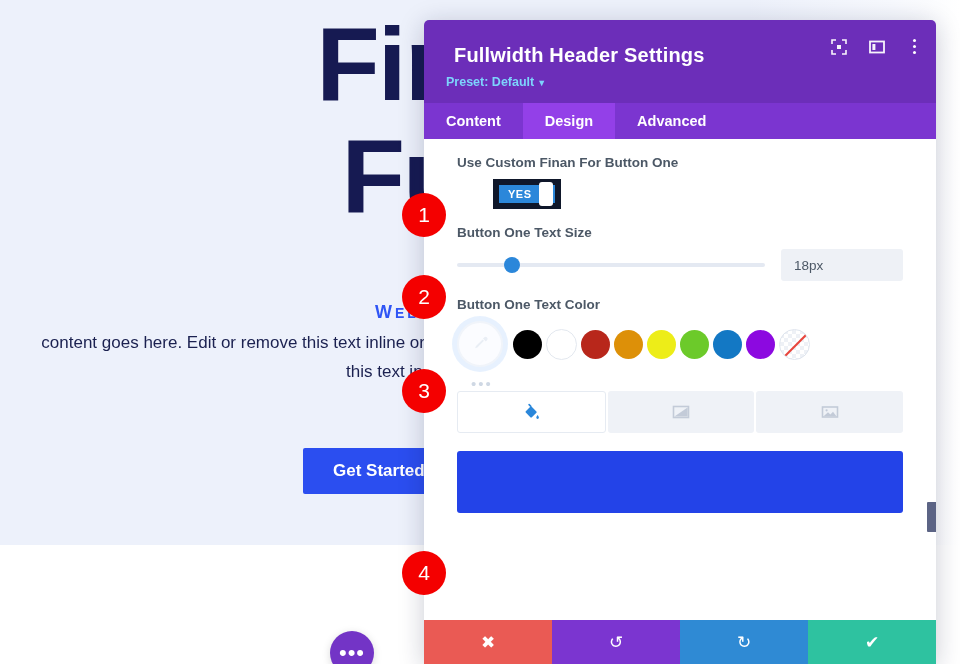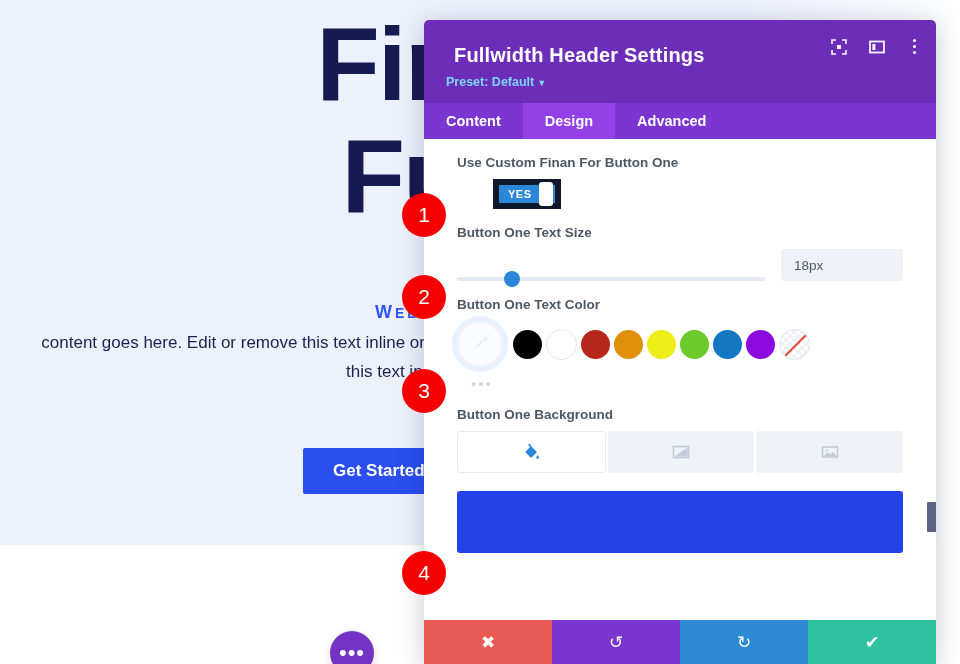--- a/index.html
+++ b/index.html
@@ -99,21 +99,21 @@
   .toggle{
     width:68px;height:30px;border-radius:0;background:#2b87da;
     display:flex;align-items:center;cursor:pointer;padding:0;box-sizing:border-box;
     border:6px solid #0f172a;
     margin-left:36px;
   }
   .toggle .lbl{color:#fff;font-size:11px;font-weight:700;letter-spacing:.5px;padding:0 7px 0 9px;}
   .toggle .knob{width:30px;height:24px;background:#fff;border-radius:3px;margin-right:2px;}
 
   
-  .slider-row{display:flex;align-items:flex-end;gap:16px;}
+  .slider-row{display:flex;align-items:center;gap:16px;}
   .slider-track{
     position:relative;flex:1;height:4px;border-radius:2px;
     background:#e4e9f2;
   }
   .slider-knob{
     position:absolute;top:50%;width:16px;height:16px;border-radius:50%;
     background:#2b87da;transform:translate(-50%,-50%);cursor:pointer;
   }
   .slider-value{
     width:122px;height:32px;background:#eef1f6;border-radius:3px;
@@ -285,21 +285,20 @@
             <div class="sw" style="background: rgb(19, 120, 196);"></div>
             <div class="sw" style="background: rgb(140, 9, 224);"></div>
             <div class="sw none"></div>
           </div>
         <div class="color-meta">
           <span class="dots3">•••</span>
         </div>
       </div>
 
       <div class="field">
-        <div class="field-label">Button One Background</div>
         <div class="bgtabs">
           <div class="bgtab active">
             <svg width="20" height="20" viewBox="0 0 20 20">
               <path d="M4.8 9.2 10 4l5.4 5.4a1 1 0 0 1 0 1.4l-4.3 4.3a1.4 1.4 0 0 1-2 0L4.8 10.6a1 1 0 0 1 0-1.4z" fill="#2b87da"></path>
               <path d="M8.1 2.6 9.6 4.1" stroke="#2b87da" stroke-width="1.6" stroke-linecap="round"></path>
               <path d="M16.6 13c.8 1.2 1.3 2 1.3 2.6a1.3 1.3 0 0 1-2.6 0c0-.6.5-1.4 1.3-2.6z" fill="#2b87da"></path>
             </svg>
           </div>
           <div class="bgtab">
             <svg width="20" height="20" viewBox="0 0 20 20">

